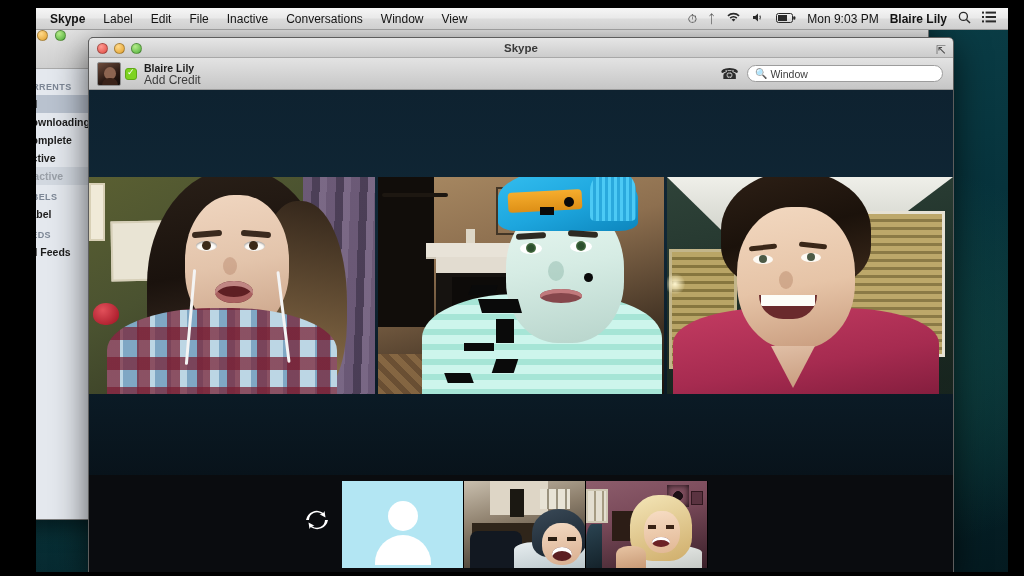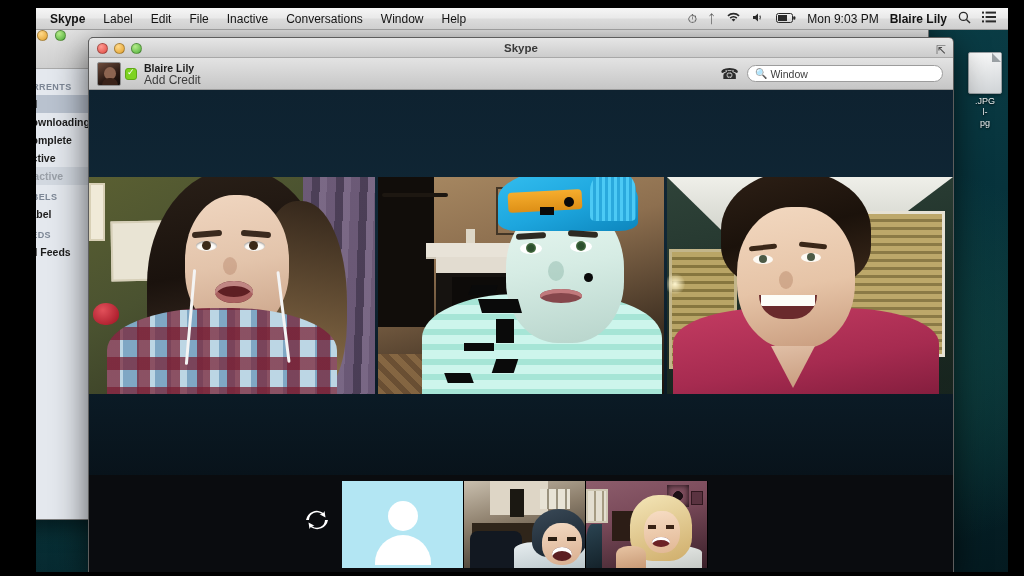--- a/index.html
+++ b/index.html
@@ -316,26 +316,20 @@
         <div class="side-row dim">Inactive</div>
         <div class="sec-hdr">LABELS</div>
         <div class="side-row">Label</div>
         <div class="sec-hdr">FEEDS</div>
         <div class="side-row">All Feeds</div>
       </div>
       <div class="bg-main"></div>
     </div>
   </div>
 
-  <div class="deskfiles">
-    <div class="df-ico"></div>
-    <div class="df-name">.JPG</div>
-    <div class="df-name">l-</div>
-    <div class="df-name">pg</div>
-  </div>
 
   <div id="skype">
 
     <div class="sk-title">
       <div class="tl">
         <div class="dot r"></div>
         <div class="dot y"></div>
         <div class="dot g"></div>
       </div>
       <div class="t">Skype</div>
@@ -488,21 +482,21 @@
   </div>
 
   <div id="menubar">
     <span class="mi app">Skype</span>
     <span class="mi">Label</span>
     <span class="mi">Edit</span>
     <span class="mi">File</span>
     <span class="mi">Inactive</span>
     <span class="mi">Conversations</span>
     <span class="mi">Window</span>
-    <span class="mi">Help</span>
+    <span class="mi">View</span>
     <span class="spacer"></span>
     <span class="status">
       <span class="mb-ico">⏱</span>
       <span class="mb-ico">ᛏ</span>
       <span class="mb-ico">
         <svg width="15" height="11" viewBox="0 0 15 11" aria-hidden="true">
           <path d="M7.5 9.6 5.6 7.5a2.9 2.9 0 0 1 3.8 0z" fill="#2a2a2a"></path>
           <path d="M3.6 5.6a5.6 5.6 0 0 1 7.8 0l-1.1 1.2a4 4 0 0 0-5.6 0z" fill="#2a2a2a"></path>
           <path d="M1.4 3.3a8.8 8.8 0 0 1 12.2 0l-1.1 1.2a7.2 7.2 0 0 0-10 0z" fill="#2a2a2a"></path>
         </svg>

